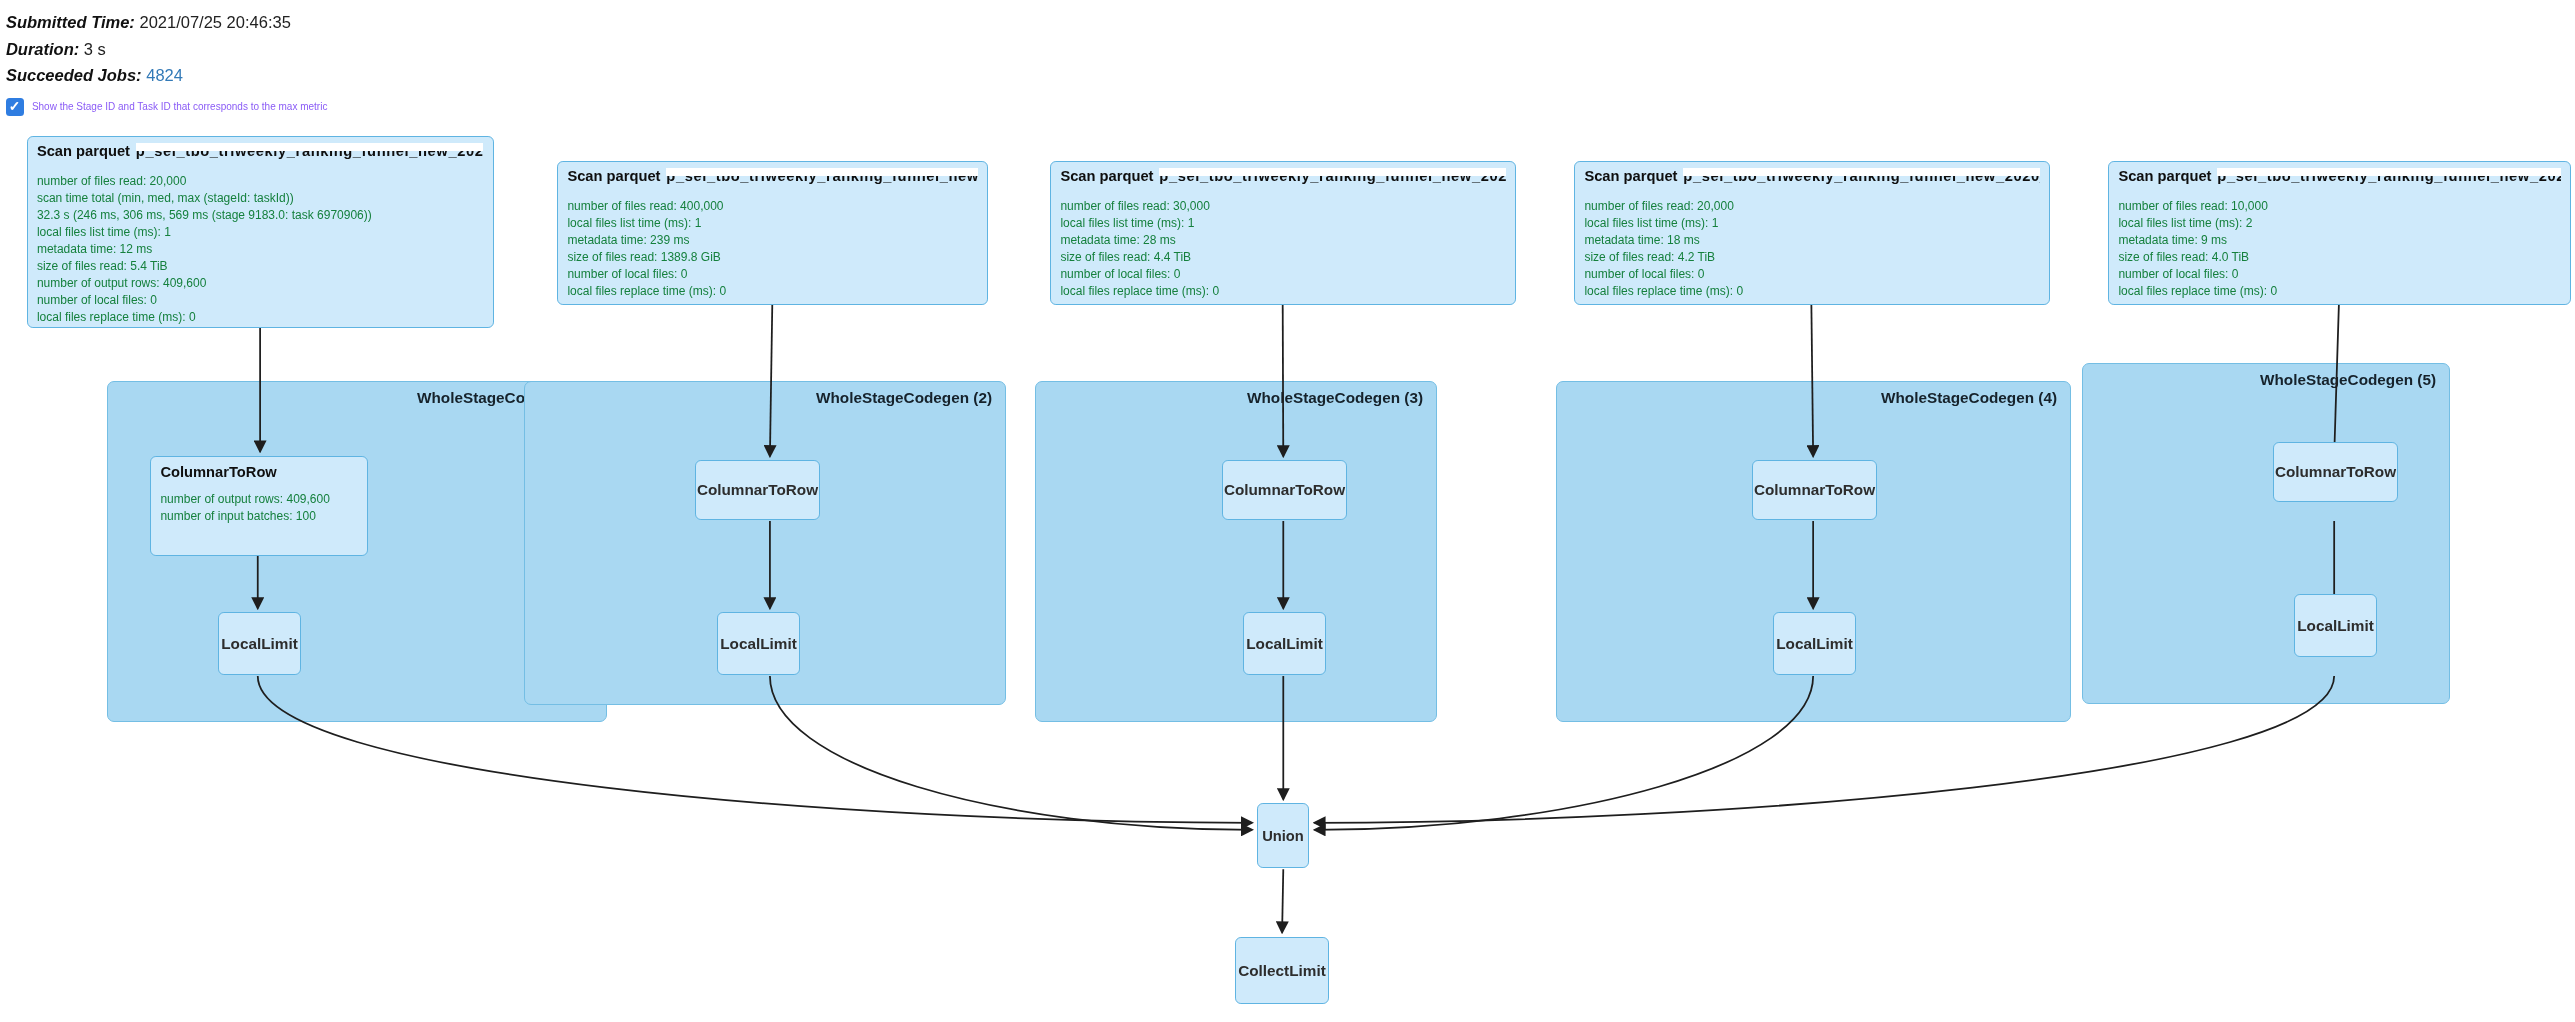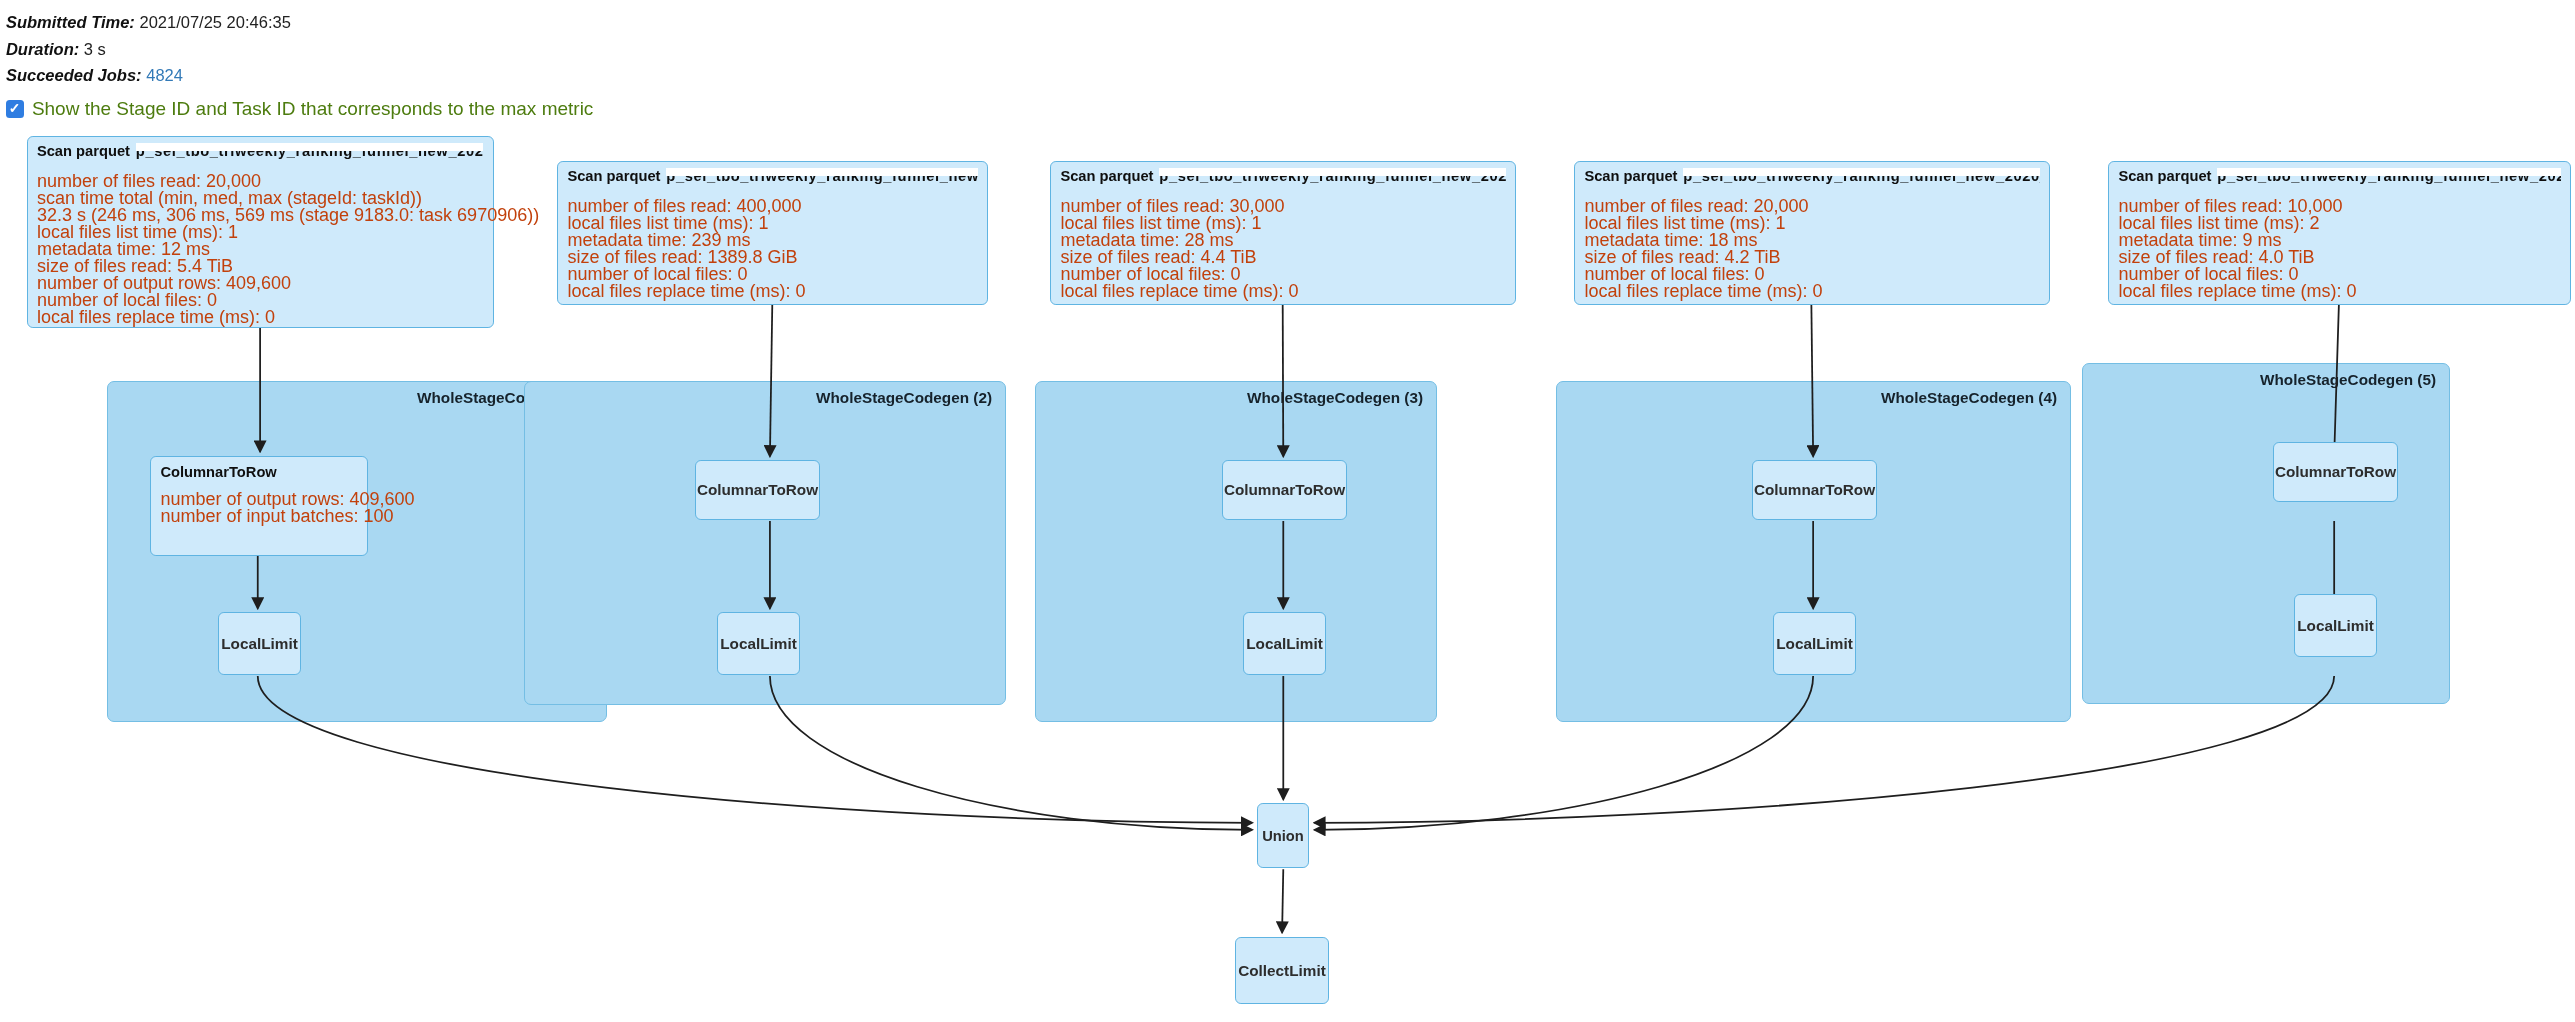--- a/index.html
+++ b/index.html
@@ -10,39 +10,39 @@
   
   .meta { position:absolute; left:5.9px; top:9.4px; }
   .meta-row { font-size:16.5px; line-height:26.5px; color:#111; white-space:nowrap; }
   .meta-row .lbl { font-weight:700;font-style:italic; }
   .meta-row .val { font-weight:400; color:#222;text-align:center; }
   a.joblink { color:#337ab7; text-decoration:none; }
 
   .chk-row { position:absolute; left:5.9px; top:98px; display:flex; align-items:center; cursor:default; }
   .chk { width:17.7px; height:17.7px; border-radius:3.5px; background:#2f7de1; display:flex; align-items:center; justify-content:center; flex:0 0 auto; }
   .chk .glyph { color:#fff; font-size:14px; font-weight:700; line-height:1; transform:translateY(-0.6px); }
-  .chk-label { margin-left:8.3px; font-size:19px; color:#4d7c0f; white-space:nowrap; }
+  .chk-label { margin-left:8.3px; font-size:10px; color:#8b5cf6; white-space:nowrap; }
 
   
   .dag { position:absolute; left:0; top:0; width:2576px; height:1022px; }
   svg.edges { position:absolute; left:0; top:0; z-index:2; pointer-events:none; }
   .edge { fill:none; stroke:#1e1e1e; stroke-width:3px; }
 
   .cluster { position:absolute; background:#a9d8f2; border:1.2px solid #74bee4; border-radius:7px; }
   .cluster-title { position:absolute; top:7px; right:13px; font-size:15.3px; font-weight:700; color:#16222b; white-space:nowrap; }
 
   .node { position:absolute; background:#cfeafb; border:1.2px solid #5fb4e2; border-radius:5.9px; z-index:3; }
   .node.center { display:flex; align-items:center; justify-content:center; font-size:15.3px; font-weight:700; color:#2d2d2d; text-align:center; }
 
   .scan { padding:5.9px 9.4px; }
   .ntitle { display:flex; align-items:baseline; font-size:14.7px; font-weight:700; color:#0f0f0f; white-space:nowrap; height:20px; }
   .redacted { position:relative; display:inline-block; margin-left:5.9px; flex:1 1 auto; overflow:hidden; font-weight:700; }
   .redacted .rtext { white-space:nowrap; letter-spacing:0.6px; }
   .redacted .cover { position:absolute; left:-2.4px; right:-10.6px; top:-3.5px; height:72%; background:#ffffff; }
-  .details { margin-top:10.6px; font-size:18px; line-height:17px; color:#c2410c; white-space:nowrap; }
+  .details { margin-top:10.6px; font-size:12px; line-height:17px; color:#15803d; white-space:nowrap; }
 
   .ctr-detailed { padding:7px 9.4px; }
   .ctr-detailed .ntitle { height:19px; }
   .ctr-detailed .details { margin-top:8.3px; }
 </style>
 </head>
 <body>
 
 <div class="page">
 

